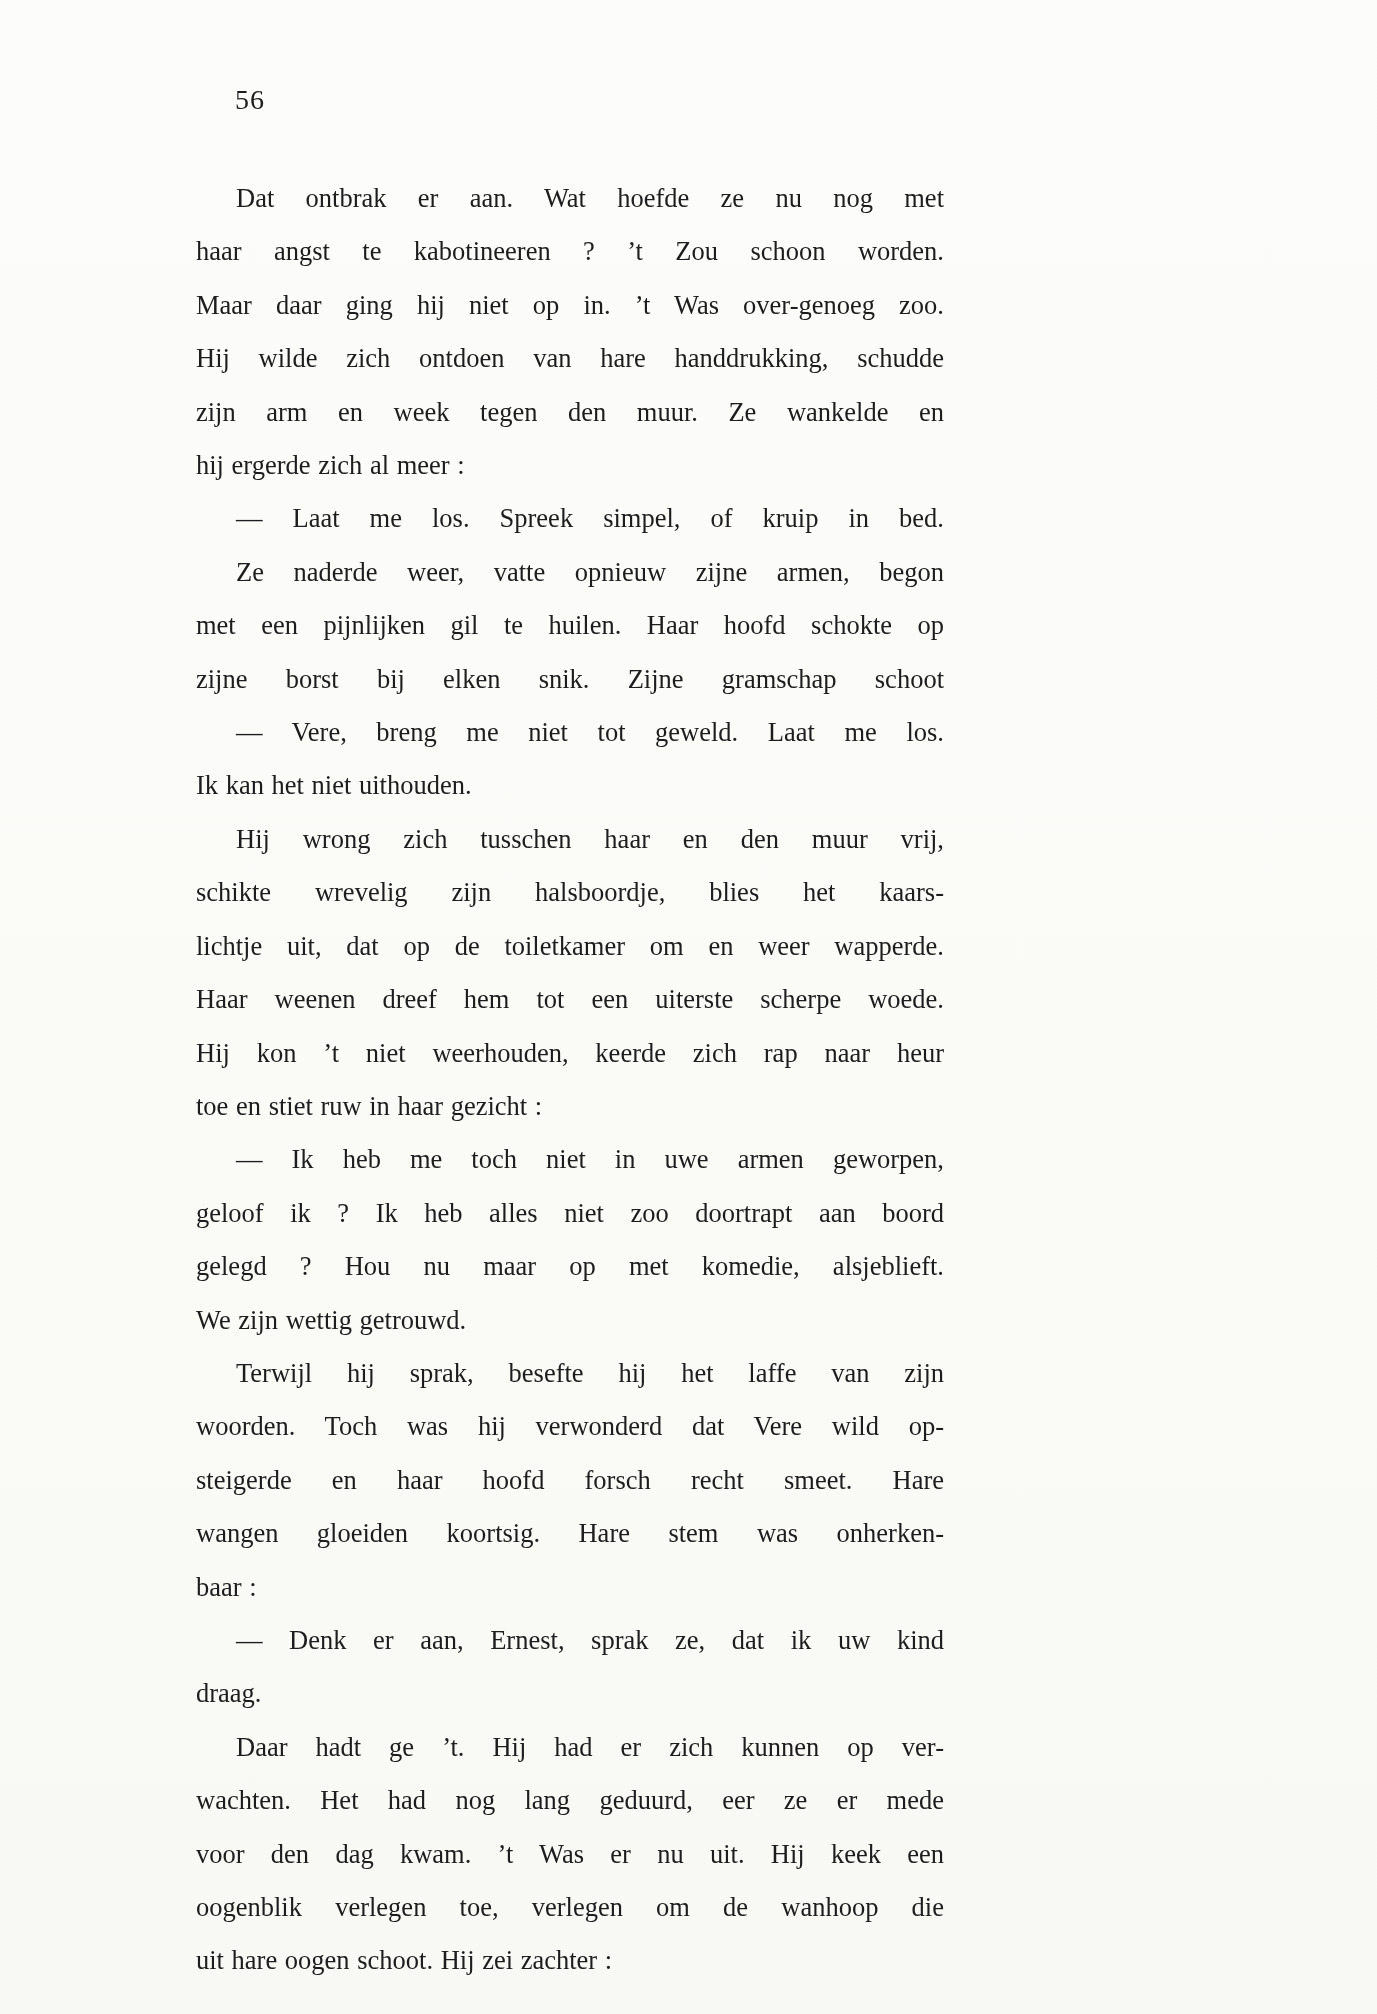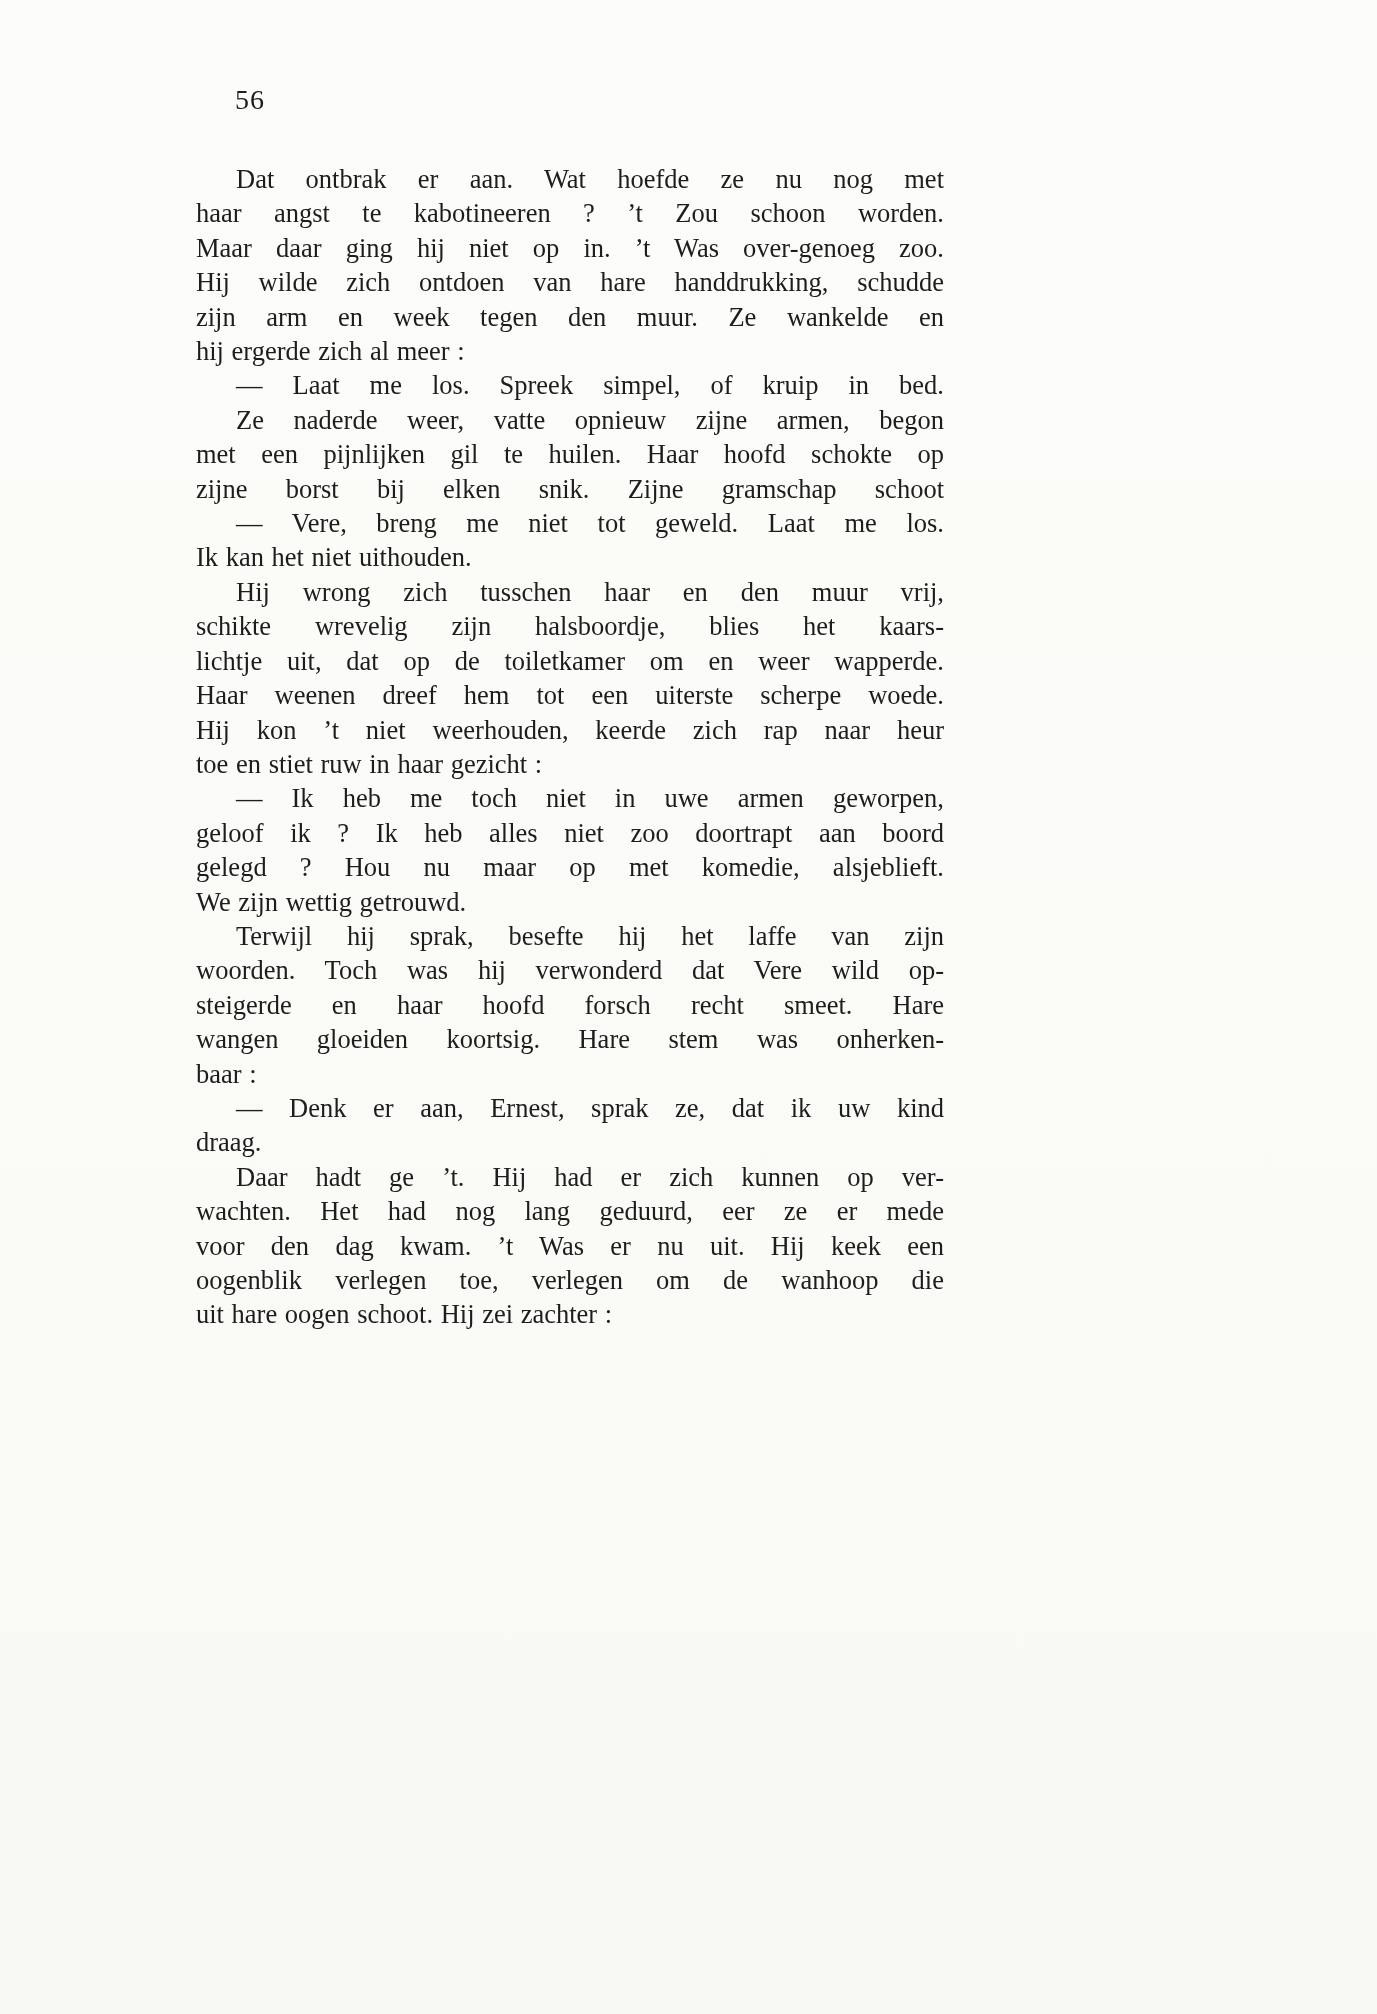--- a/index.html
+++ b/index.html
@@ -27,20 +27,21 @@
     position: absolute;
     left: 196px;
     top: 162px;
     width: 748px;
   }
   .paragraph { margin: 0; }
   .line {
     font-size: 26.5px;
     line-height: 34.4px;
     word-spacing: 1px;
+    margin-top: 19px;
   }
   .just {
     text-align: justify;
     text-align-last: justify;
   }
   .lastline {
     text-align: left;
     text-align-last: left;
   }
   .indent { text-indent: 40px; }

